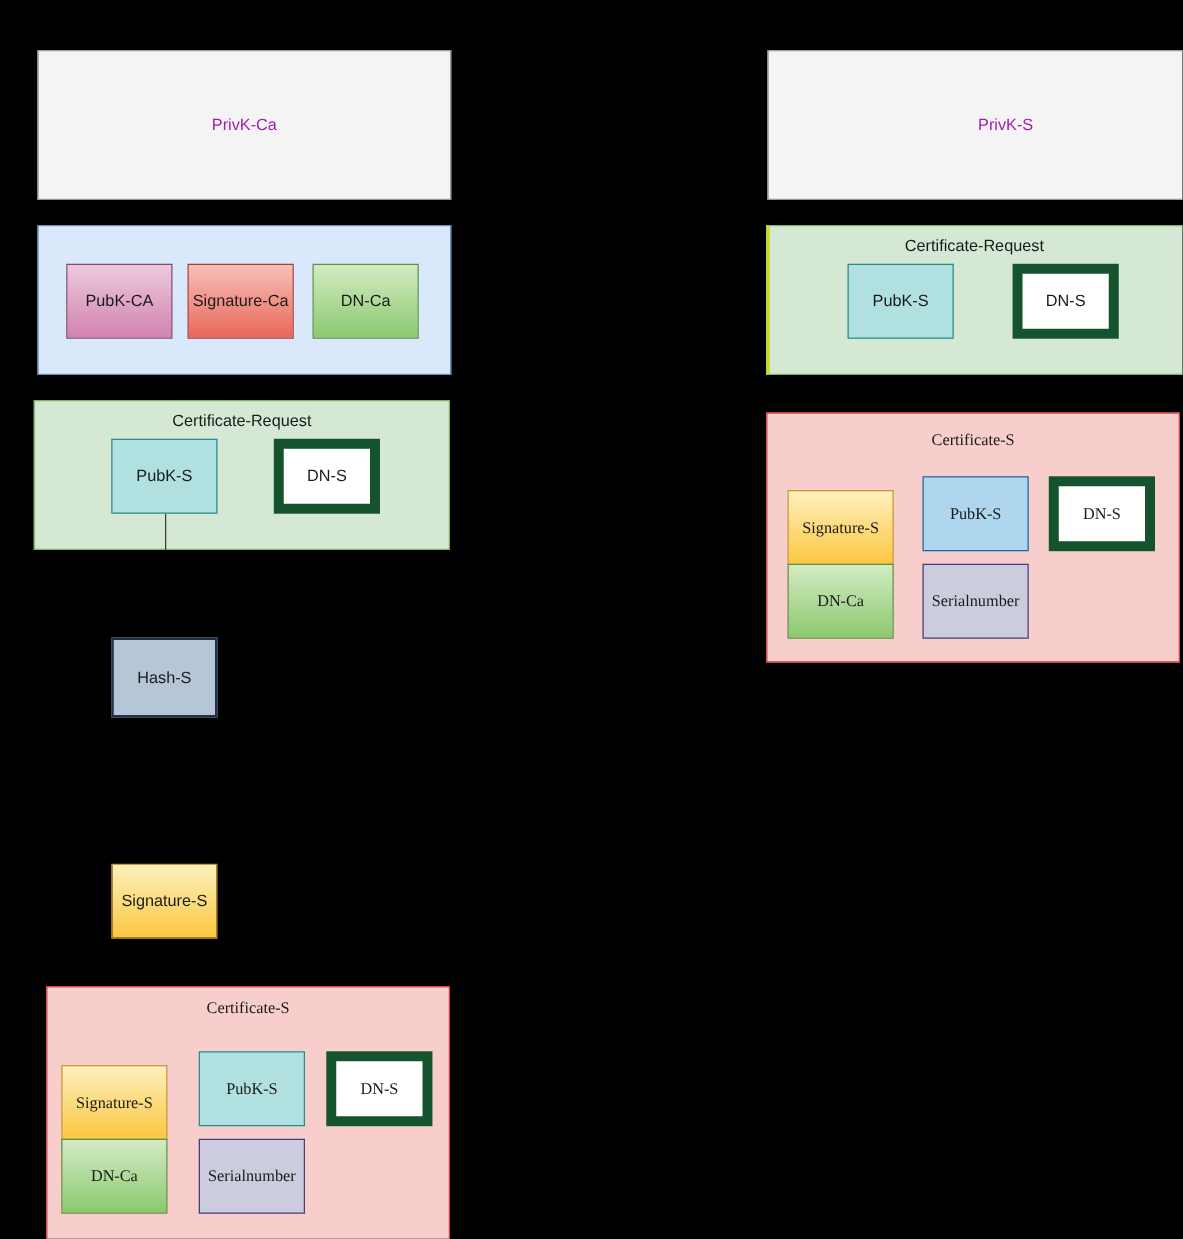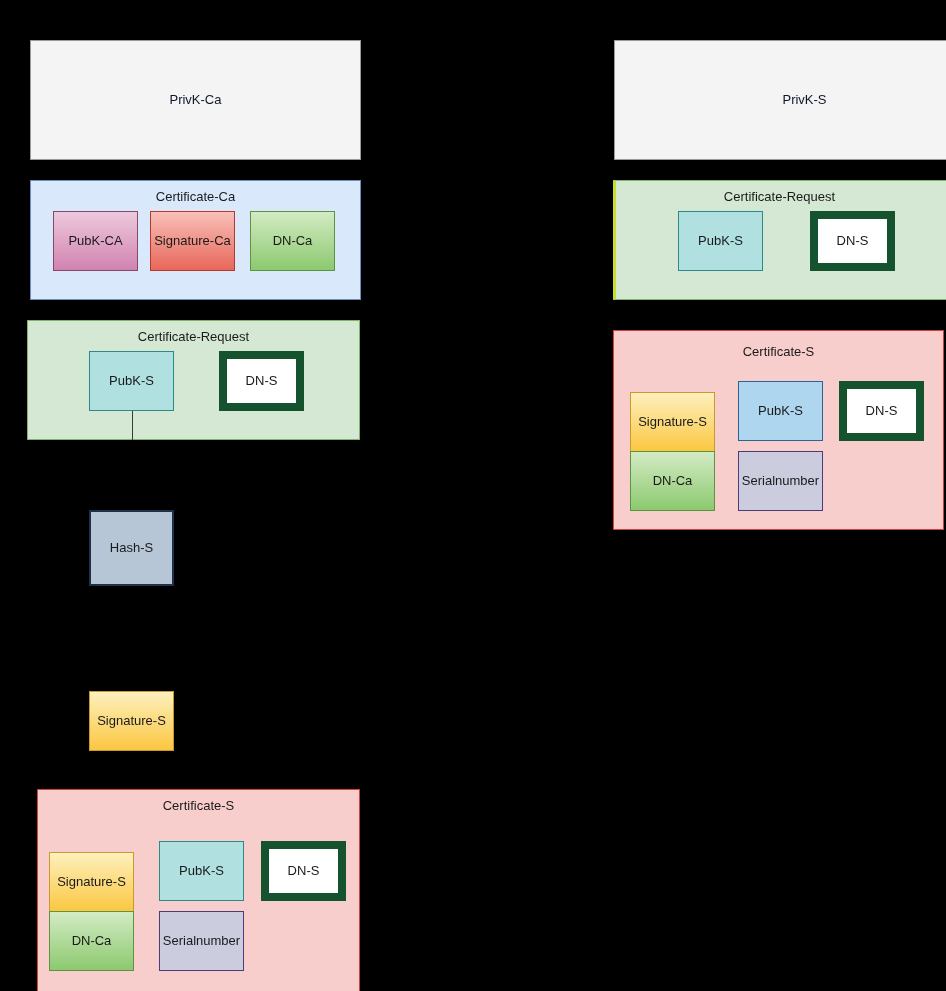--- a/index.html
+++ b/index.html
@@ -51,21 +51,21 @@
     text-align: center;
     font-size: 13px;
     color: #1a1a1a;
     white-space: nowrap;
   }
 
   
   .privk {
     background: #f4f4f4;
     border: 1px solid #9a9a9a;
-    color: #0f172a;
+    color: #a21caf;
   }
 
   .cert-ca {
     background: #dae8fc;
     border: 1px solid #6c8ebf;
   }
 
   .cert-request {
     background: #d5e8d4;
     border: 1px solid #82b366;
@@ -74,20 +74,21 @@
   .cert-request-clipped {
     background: #d5e8d4;
     border: 1px solid #82b366;
     border-left: 3px solid #c8dc32;
     border-right: none;
   }
 
   .cert-s {
     background: #f8cecc;
     border: 1px solid #d6403c;
+    font-family: Liberation Serif, serif;
   }
 
   .pubk-ca {
     background: linear-gradient(to bottom, #edc9dc 0%, #d183b0 100%);
     border: 1px solid #8a4869;
   }
   .signature-ca {
     background: linear-gradient(to bottom, #f8c0b8 0%, #e8675a 100%);
     border: 1px solid #b23a2c;
   }
@@ -135,21 +136,20 @@
 </head>
 <body>
 
 <div class="canvas">
 
   <div class="node privk" style="left:30px; top:40px; width:331px; height:120px;">
     <span>PrivK-Ca</span>
   </div>
 
   <div class="group cert-ca" style="left:30px; top:180px; width:331px; height:120px;">
-    <span class="group-label">Certificate-Ca</span>
 
     <div class="node pubk-ca" style="left:22px; top:30px; width:85px; height:60px;">
       <span>PubK-CA</span>
     </div>
 
     <div class="node signature-ca" style="left:119px; top:30px; width:85px; height:60px;">
       <span>Signature-Ca</span>
     </div>
 
     <div class="node dn-ca-grad" style="left:219px; top:30px; width:85px; height:60px;">
@@ -164,21 +164,21 @@
       <span>PubK-S</span>
     </div>
 
     <div class="node dn-s-white" style="left:191px; top:30px; width:85px; height:60px;">
       <span>DN-S</span>
     </div>
 
     <div class="connector" style="left:104px; top:90px; height:29px;"></div>
   </div>
 
-  <div class="node hash-s" style="left:89px; top:510px; width:85px; height:76px;text-align:right;">
+  <div class="node hash-s" style="left:89px; top:510px; width:85px; height:64px;text-align:right;">
     <span>Hash-S</span>
   </div>
 
   <div class="node signature-s" style="left:89px; top:680px; width:85px; height:60px;">
     <span>Signature-S</span>
   </div>
 
   <div class="group cert-s" style="left:37px; top:789px; width:323px; height:210px; border-bottom:none;">
     <span class="group-label">Certificate-S</span>
 

